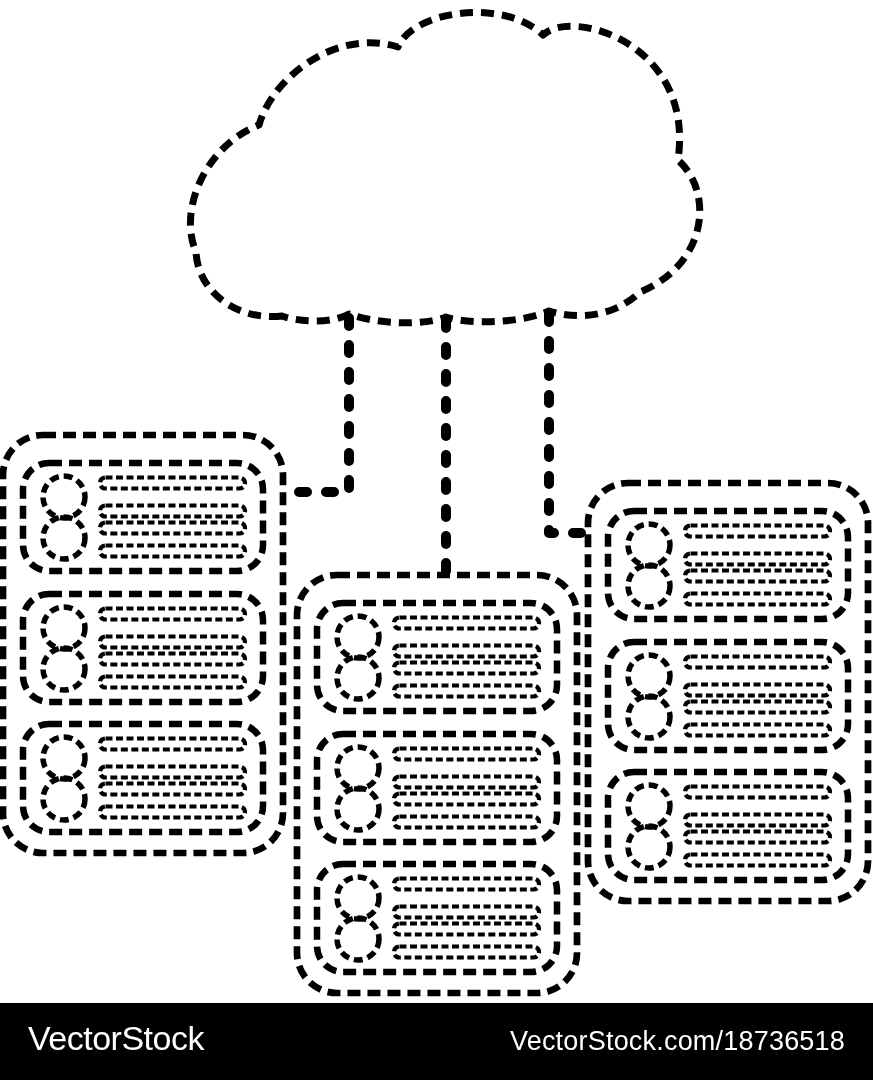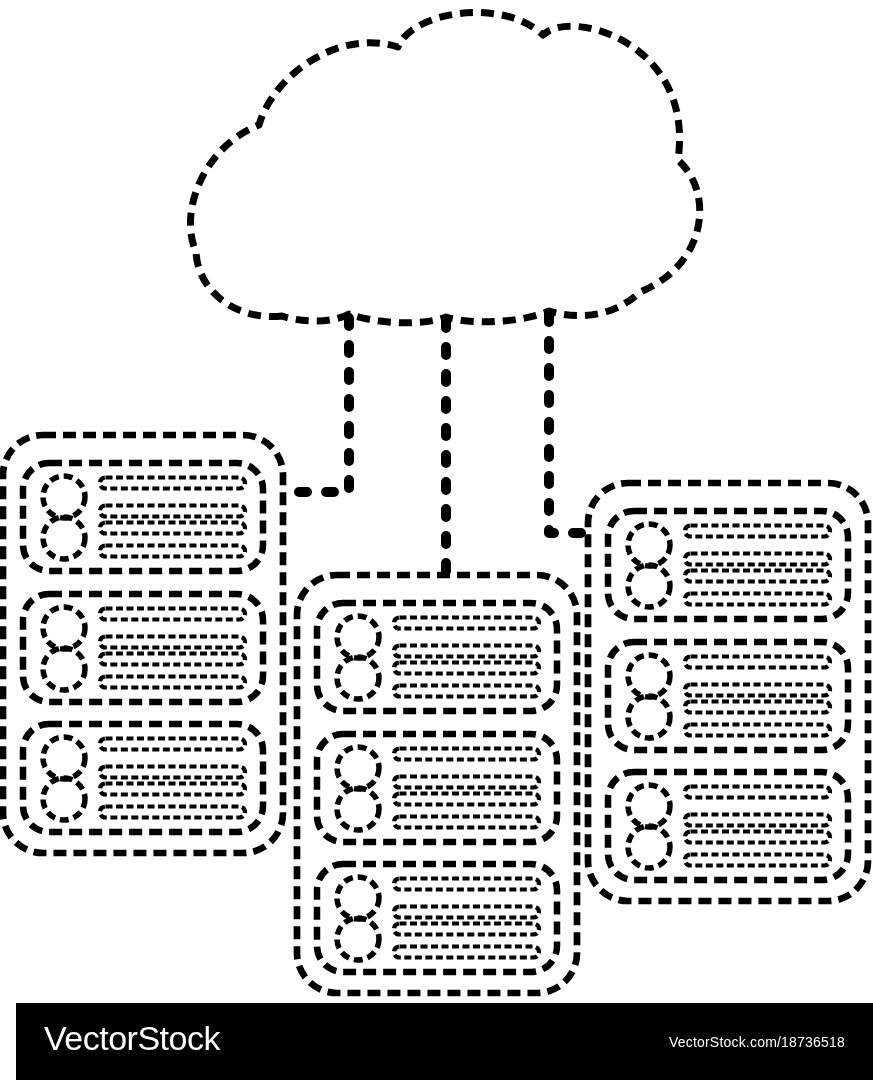--- a/index.html
+++ b/index.html
@@ -16,39 +16,39 @@
   
   .s-cloud { fill: #ffffff; stroke: #000000; stroke-width: 7;   stroke-dasharray: 13 8;  stroke-linejoin: round; }
   .s-conn  { fill: none;    stroke: #000000; stroke-width: 10;  stroke-dasharray: 8 19;  stroke-linecap: round; stroke-linejoin: round; }
   .s-rack  { fill: #ffffff; stroke: #000000; stroke-width: 6.7; stroke-dasharray: 13 7; }
   .s-unit  { fill: #ffffff; stroke: #000000; stroke-width: 6.5; stroke-dasharray: 13 7; }
   .s-circ  { fill: none;    stroke: #000000; stroke-width: 5.5; stroke-dasharray: 9 5; }
   .s-slot  { fill: none;    stroke: #000000; stroke-width: 4.2; stroke-dasharray: 7 3.5; }
 
   .watermark-bar {
     position: absolute;
-    left: 16px; right: 0;
+    left: 0; right: 0;
     top: 1003px; height: 77px;
     background: #000000;
     display: flex;
     align-items: center;
     justify-content: space-between;
     padding: 0 28px;
     box-sizing: border-box;
   }
   .wm-logo {
     color: #ffffff;
     font-size: 34px;
     letter-spacing: -0.5px;
     transform: translateY(-3px);
     white-space: nowrap;
   }
   .wm-url {
     color: #ffffff;
-    font-size: 14px;
+    font-size: 27px;
     letter-spacing: 0.2px;
     white-space: nowrap;
   }
 </style>
 </head>
 <body>
 
 <div class="stage">
 
   <svg class="art" width="873" height="1080" viewBox="0 0 873 1080">

